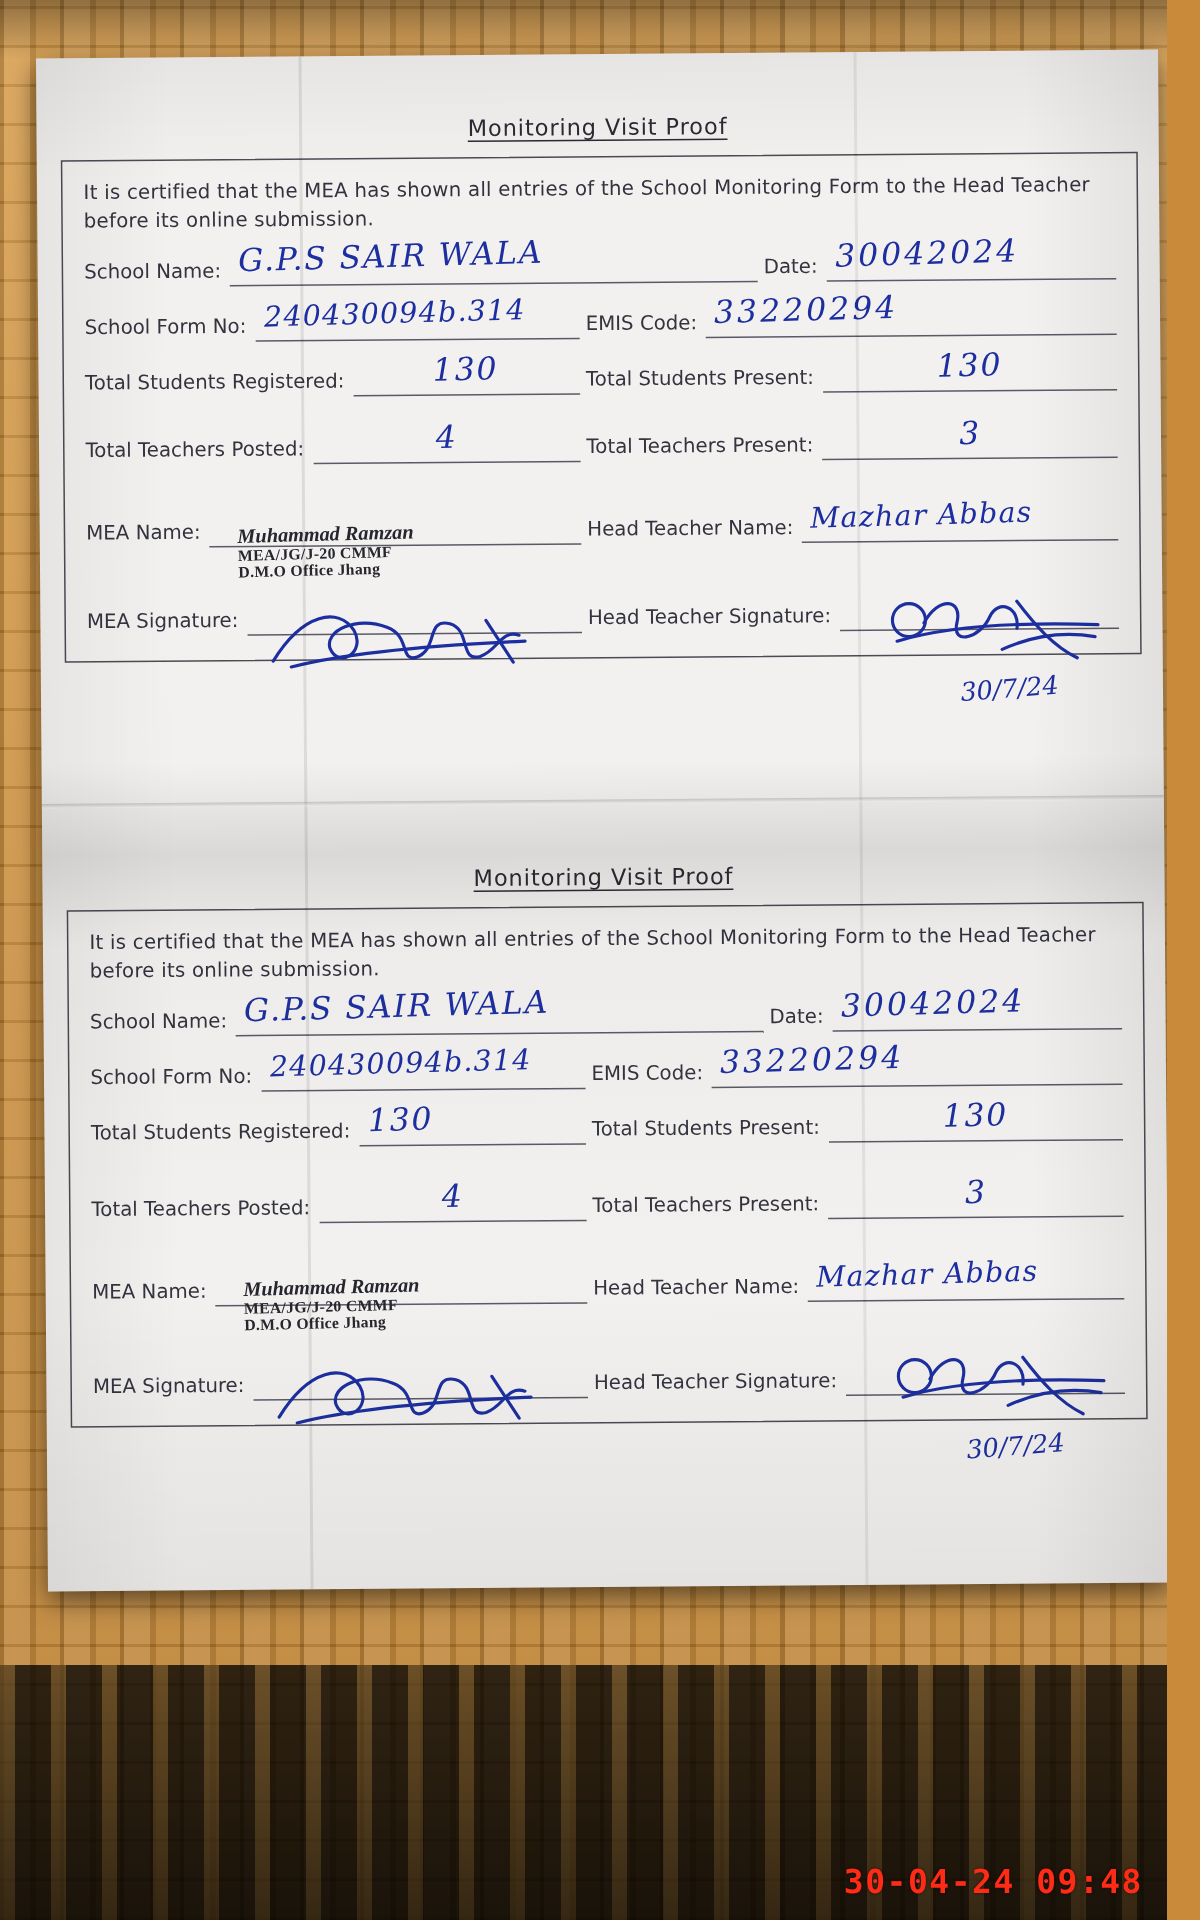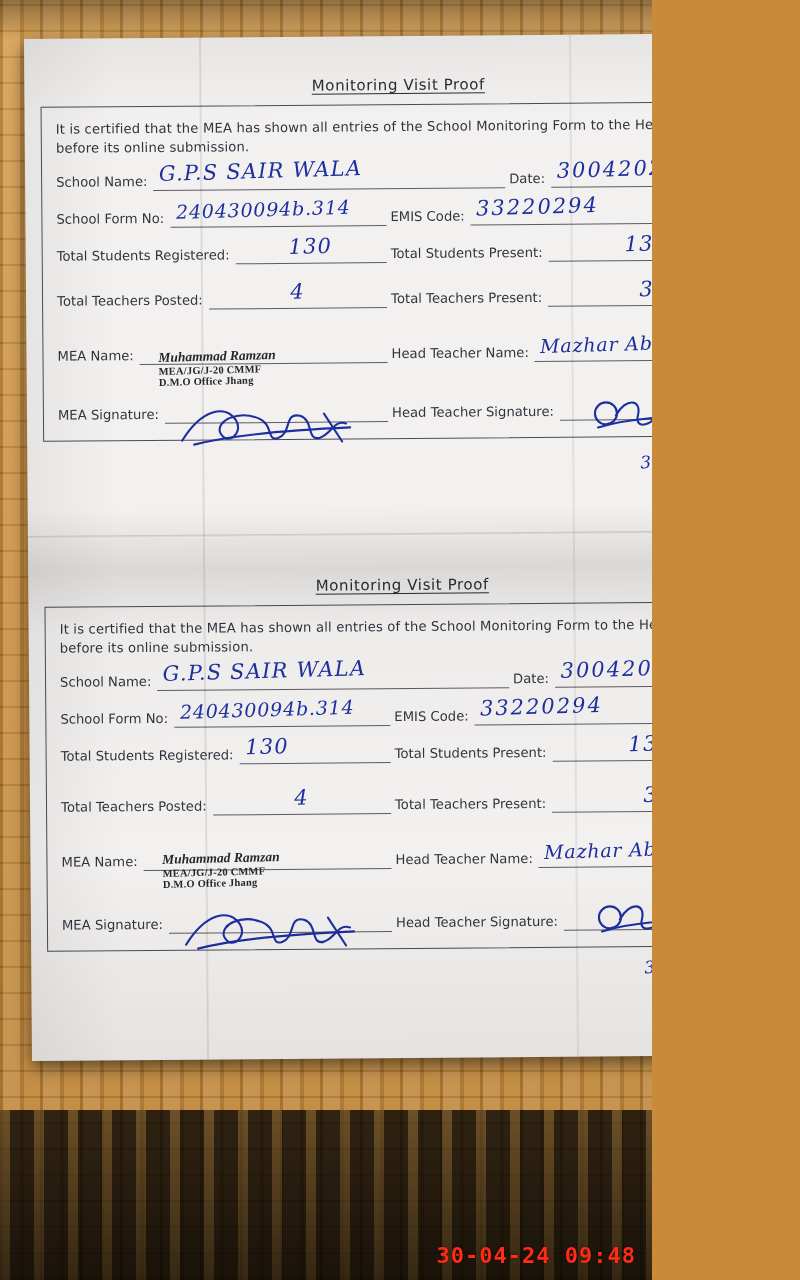--- a/index.html
+++ b/index.html
@@ -8,21 +8,21 @@
   }
   body {
     width: 800px;
     height: 1280px;
     overflow: hidden;
     font-family: "DejaVu Sans", sans-serif;
     background: #c98b3a;
   }
   #root {
     position: relative;
-    width: 652px;
+    width: 778px;
     height: 1280px;
     overflow: hidden;
   }
 
   
   .mat {
     position: absolute;
     inset: 0;
     background:
       repeating-linear-gradient(90deg,

